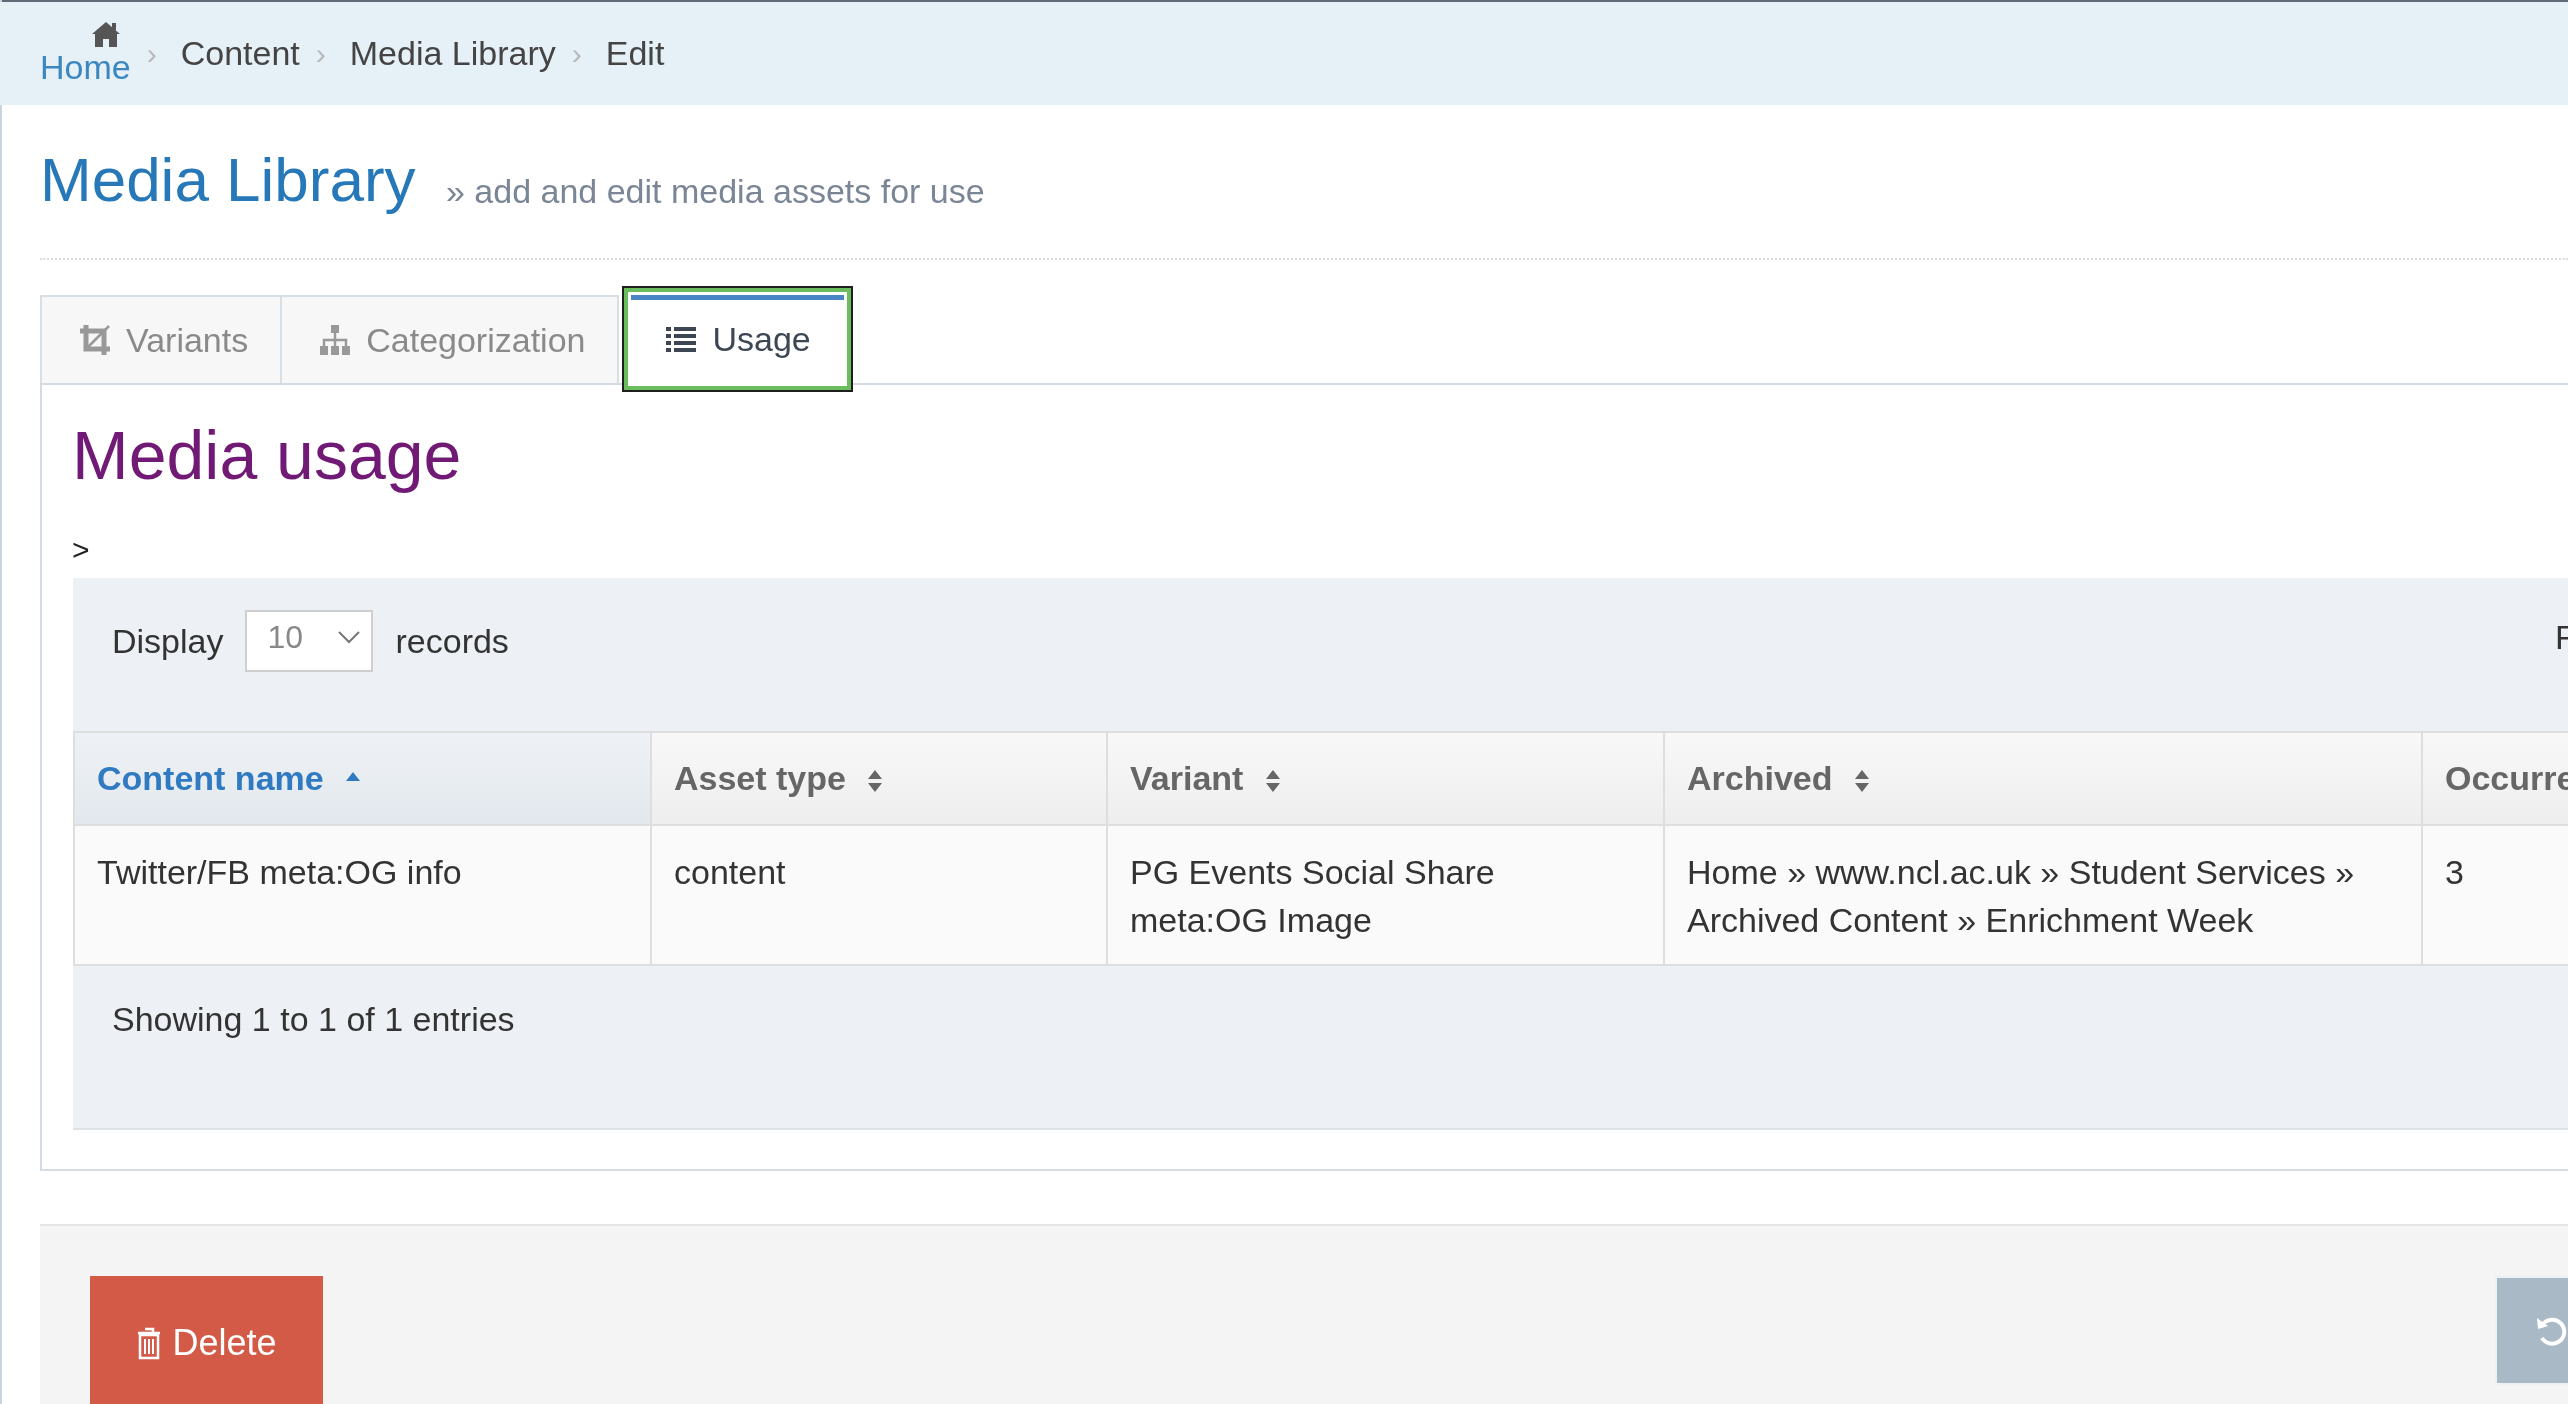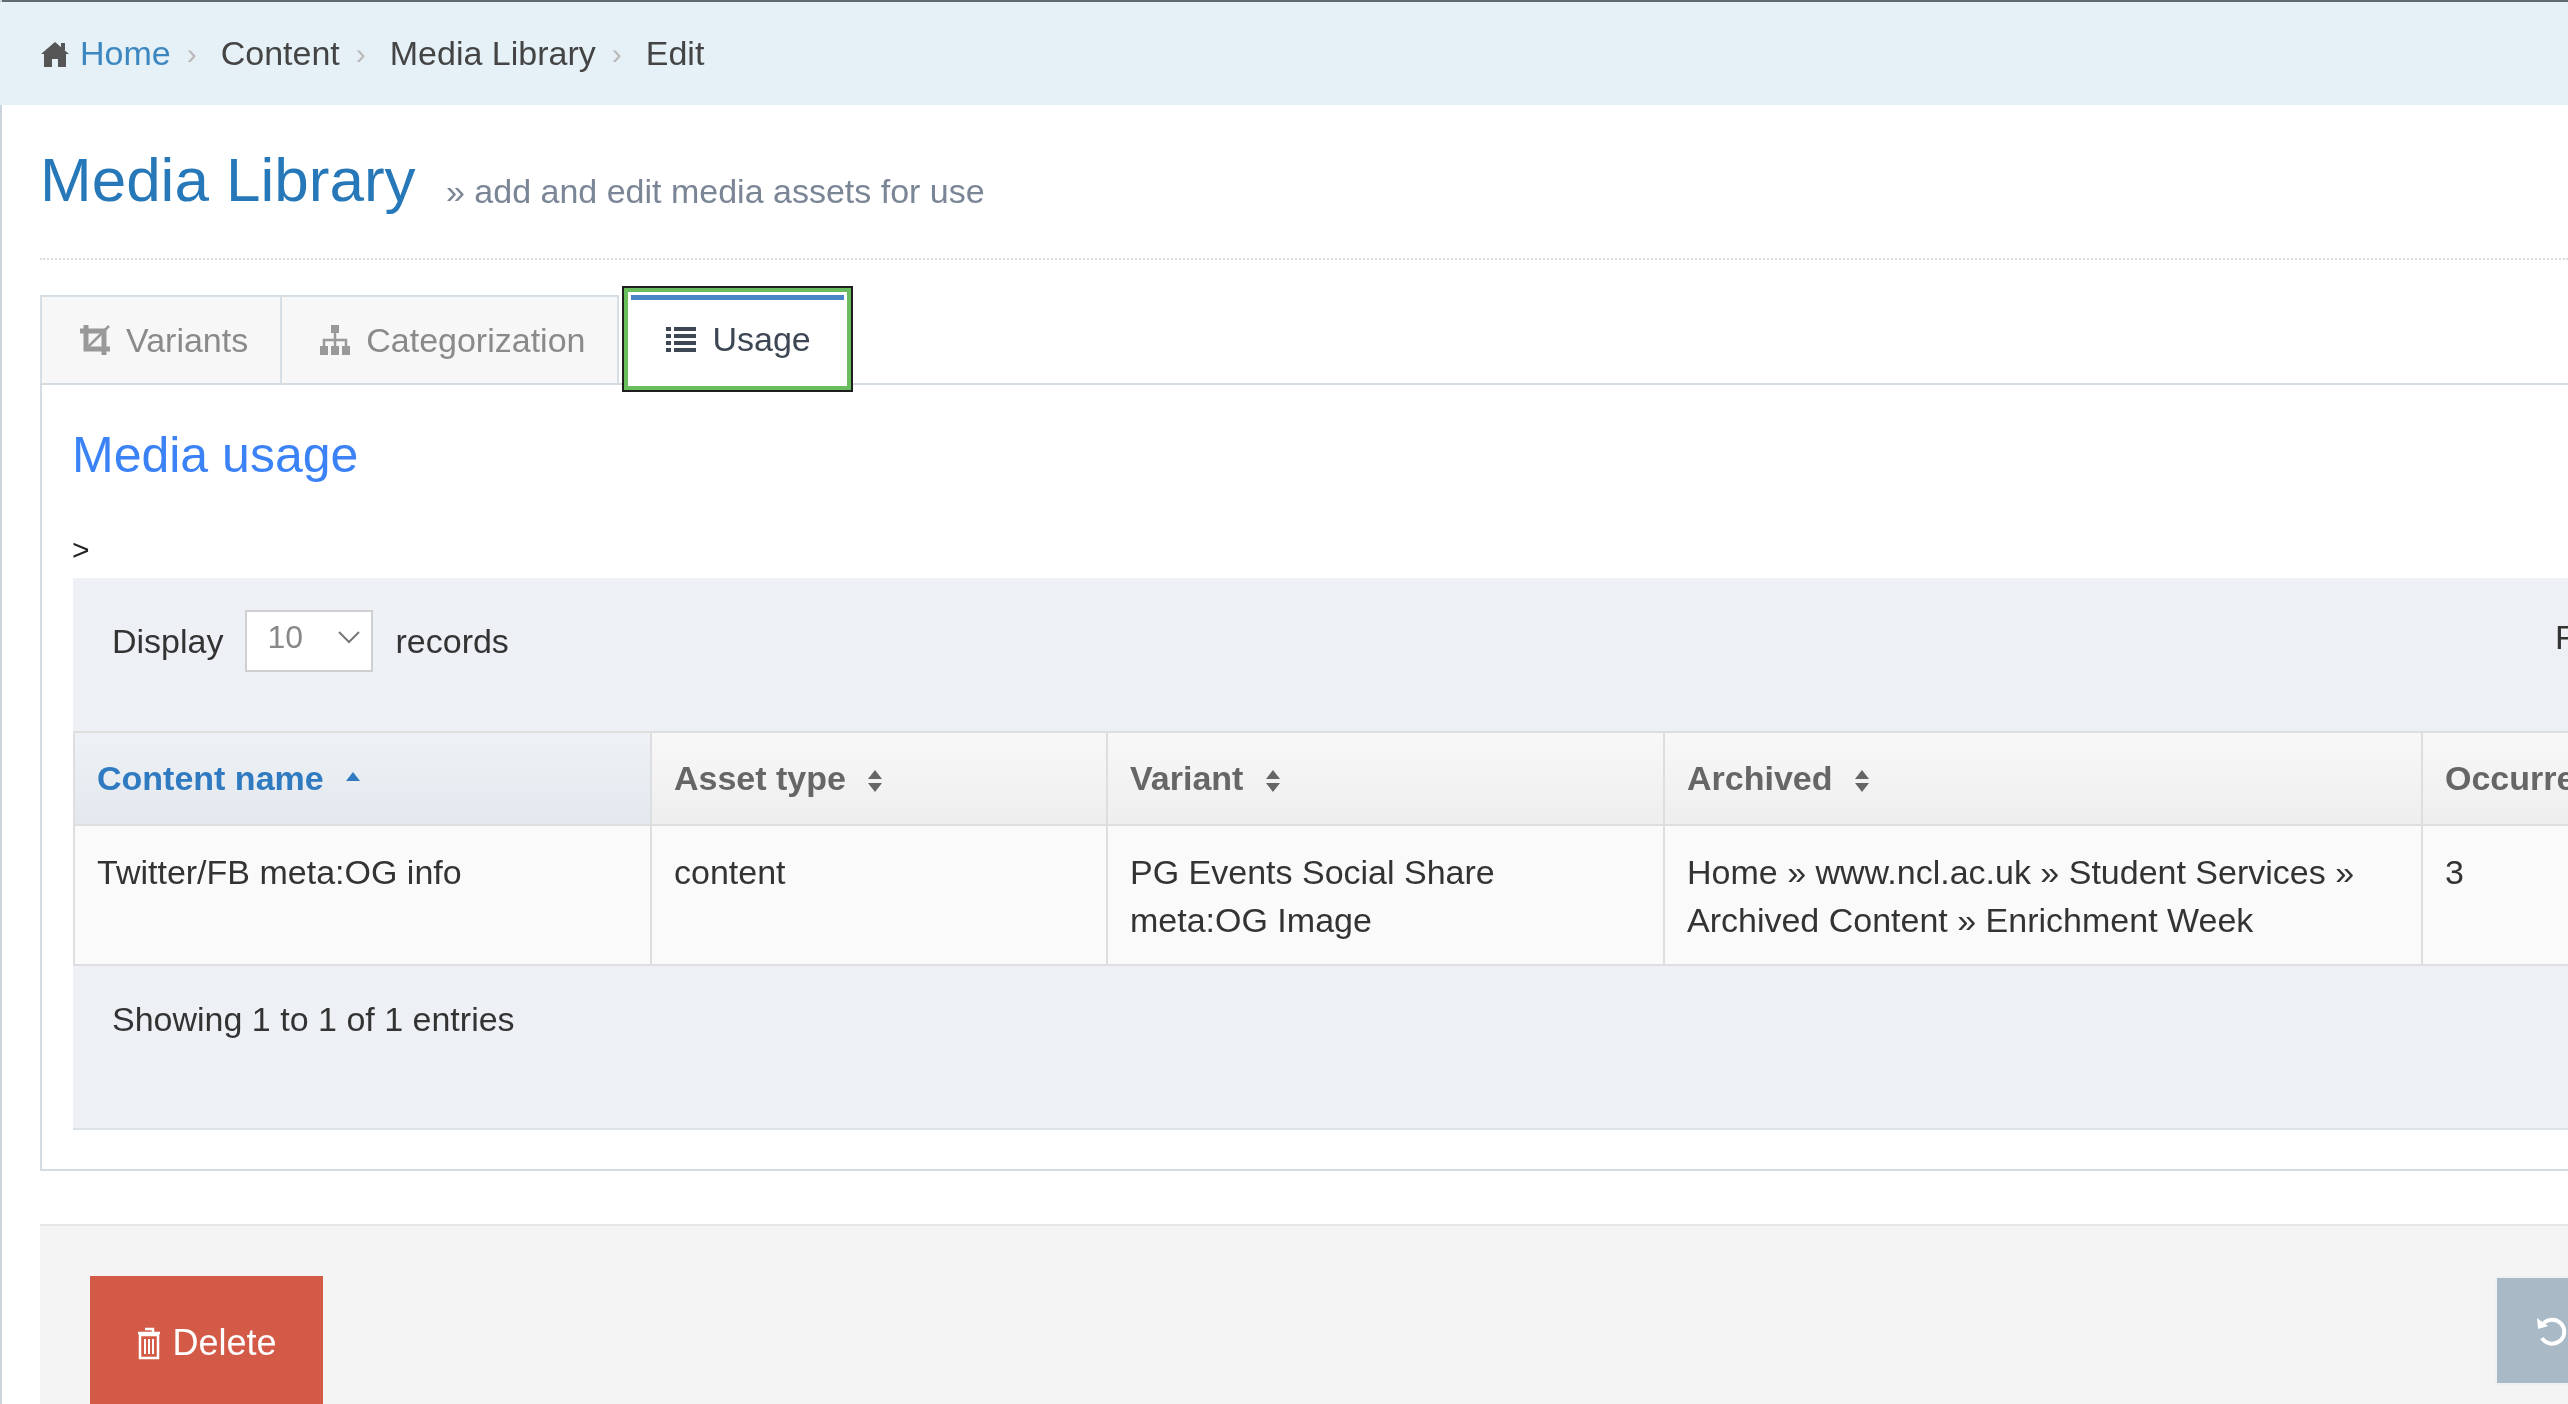--- a/index.html
+++ b/index.html
@@ -11,21 +11,21 @@
   }
   .left-rule { position: absolute; left: 0; top: 0; width: 2px; height: 1404px; background: #c9d4dc; }
   .top-rule { position: absolute; left: 0; top: 0; width: 2568px; height: 2px; background: #5e6b75; }
 
   
   .breadcrumb {
     position: absolute; left: 0; top: 2px; width: 2568px; height: 103px;
     background: #e6f0f7; display: flex; align-items: center;
     font-size: 34px; padding-left: 40px; box-sizing: border-box;
   }
-  .bc-item { display: flex; align-items: center; color: #444; }
+  .bc-item { display: flex; align-items: flex-end; color: #444; flex-direction: column; }
   .bc-item.link { color: #3c87c0; }
   .bc-sep { color: #b8b8b8; margin: 0 24px 0 16px; font-size: 30px; }
   .home-icon { width: 30px; height: 28px; margin-right: 10px; }
 
   
   .page-title {
     position: absolute; left: 40px; top: 140px; font-size: 62px; color: #2678b8; line-height: 80px;
   }
   .page-subtitle {
     position: absolute; left: 446px; top: 166px; font-size: 34px; color: #7a8595; line-height: 50px;
@@ -53,21 +53,21 @@
   .tab.active::before {
     content: ""; position: absolute; left: 3px; right: 3px; top: 3px; height: 5px; background: #4a86c5;
   }
 
   
   .tab-panel {
     position: absolute; left: 40px; top: 383px; width: 2528px; height: 788px;
     border: 2px solid #d4dbe2; border-right: none; box-sizing: border-box; background: #fff;
   }
   .section-title {
-    position: absolute; left: 72px; top: 420px; font-size: 50px; color: #3b82f6; line-height: 70px;
+    position: absolute; left: 72px; top: 420px; font-size: 68px; color: #701a75; line-height: 70px;
   }
   .chev-text { position: absolute; left: 72px; top: 533px; font-size: 30px; color: #222; }
 
   .dt-wrapper {
     position: absolute; left: 73px; top: 578px; width: 2495px; height: 550px;
     background: #edf1f5; border-bottom: 2px solid #dde2e7;
   }
   .length-row {
     position: absolute; left: 112px; top: 608px; height: 66px; display: flex; align-items: center;
     font-size: 34px; color: #333;

